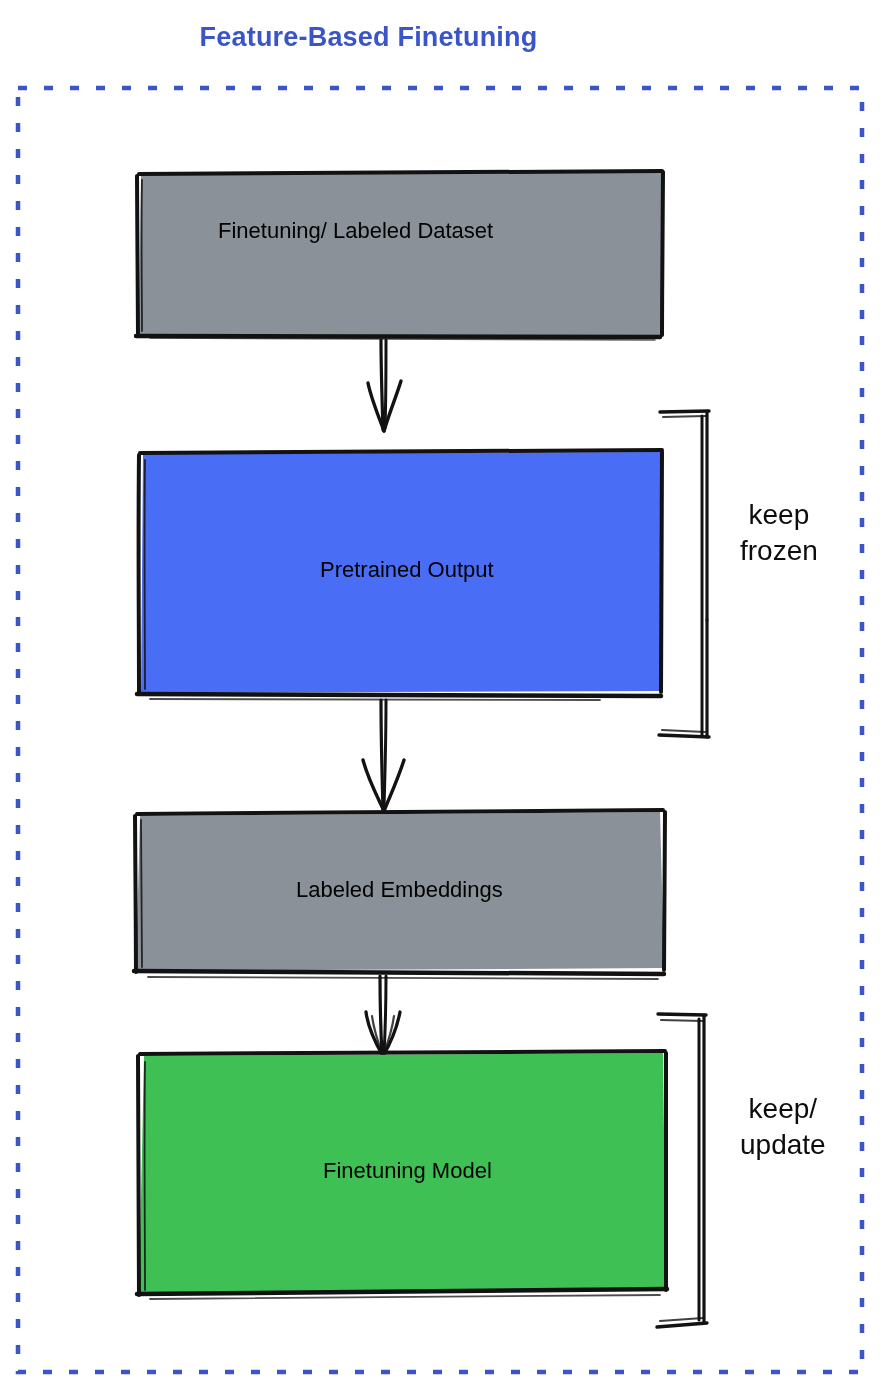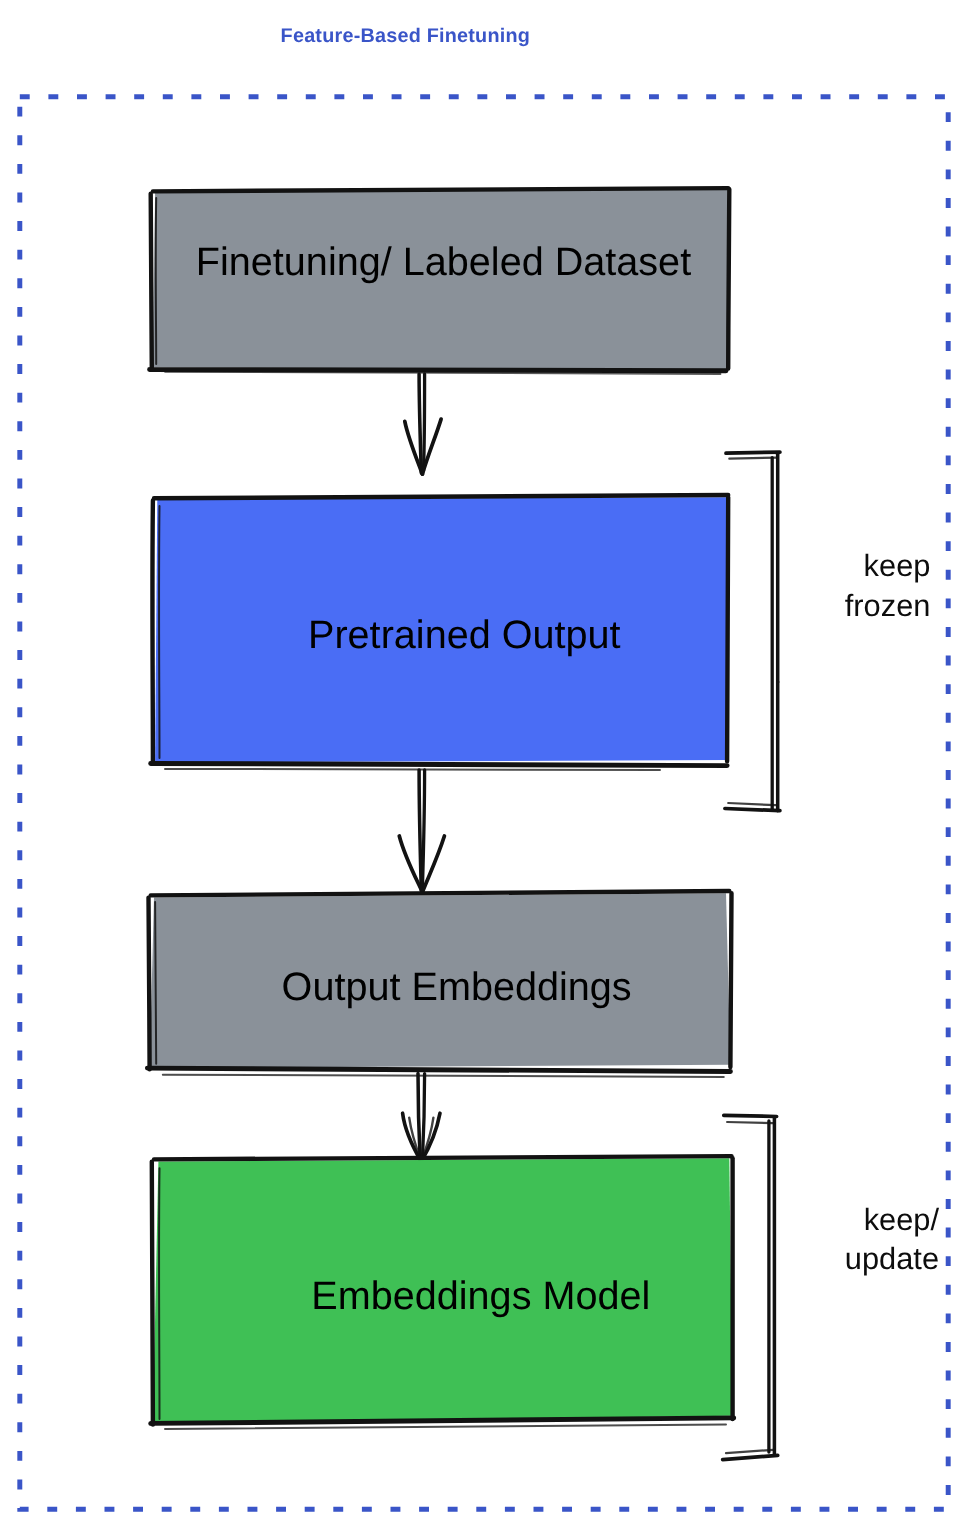--- a/index.html
+++ b/index.html
@@ -23,47 +23,47 @@
     height: 1393px;
   }
 
   .diagram-title {
     position: absolute;
     left: 0;
     top: 22px;
     width: 737px;
     text-align: center;
     font-family: "Liberation Sans", sans-serif;
-    font-size: 18px;
+    font-size: 27px;
     font-weight: 700;
     color: #3a55c8;
     letter-spacing: 0.2px;
     white-space: nowrap;
   }
 
   .node-label {
     position: absolute;
     font-family: "Liberation Sans", sans-serif;
-    font-size: 36px;
+    font-size: 22px;
     font-weight: 400;
     color: #000000;
     white-space: nowrap;
     line-height: 1.05;
+    margin-left: 40px;
   }
 
   .side-label {
     position: absolute;
     font-family: "Liberation Sans", sans-serif;
     font-size: 28px;
     font-weight: 400;
     color: #0d0d0d;
     line-height: 1.28;
     white-space: pre-line;
-    text-align: right;
-    margin-left: 28px;
+    text-align: center;
   }
 </style>
 </head>
 <body>
 
 <svg id="canvas" viewBox="0 0 880 1393" xmlns="http://www.w3.org/2000/svg">
 
   <g>
     <rect x="18" y="88" width="844" height="1284" fill="none" stroke="#3a55c8" stroke-width="4.5" stroke-dasharray="9 17" stroke-linecap="butt"></rect>
   </g>
@@ -151,21 +151,21 @@
     <path d="M660,1321 L703,1318" fill="none" stroke="#121212" stroke-width="2" stroke-linecap="round" opacity="0.8"></path>
   </g>
 </svg>
 
 <div class="diagram-title">Feature-Based Finetuning</div>
 
 <div class="node-label" style="left:178px; top:219px;">Finetuning/ Labeled Dataset</div>
 
 <div class="node-label" style="left:280px; top:558px;">Pretrained Output</div>
 
-<div class="node-label" style="left:256px; top:878px;">Output Embeddings</div>
+<div class="node-label" style="left:256px; top:878px;">Labeled Embeddings</div>
 
-<div class="node-label" style="left:283px; top:1159px;">Embeddings Model</div>
+<div class="node-label" style="left:283px; top:1159px;">Finetuning Model</div>
 
 <div class="side-label" style="left:740px; top:497px;">keep
 frozen</div>
 
 <div class="side-label" style="left:740px; top:1091px;">keep/
 update</div>
 
 </body></html>

